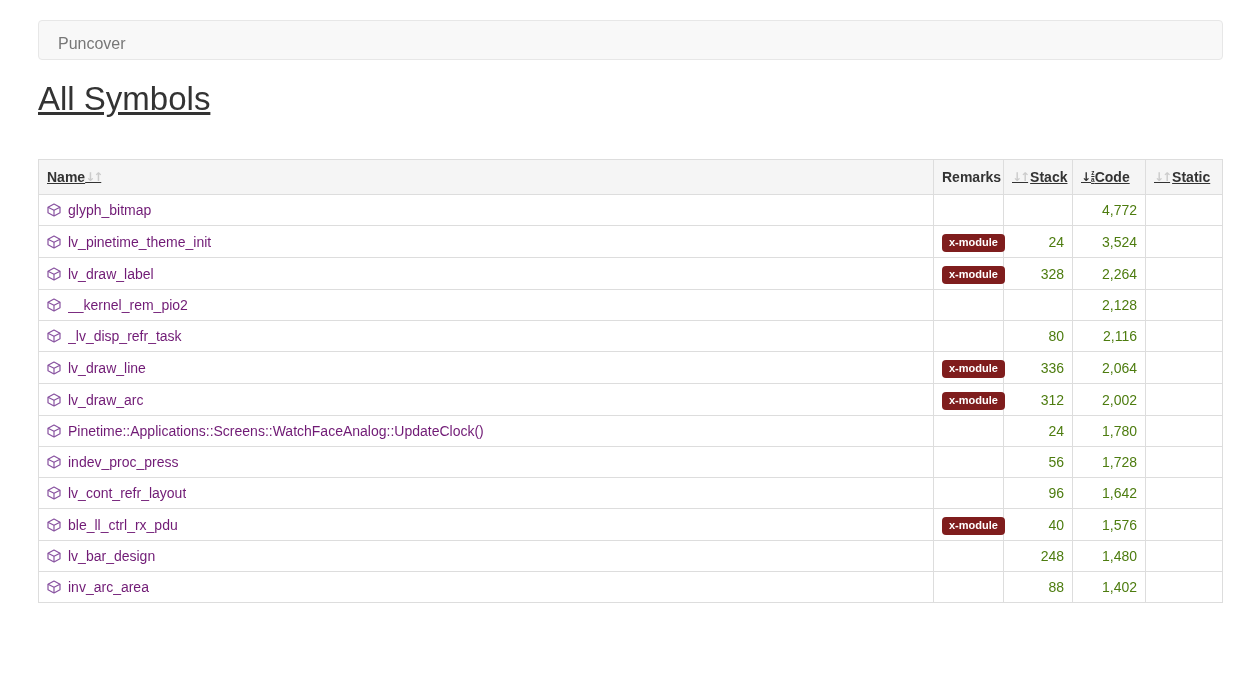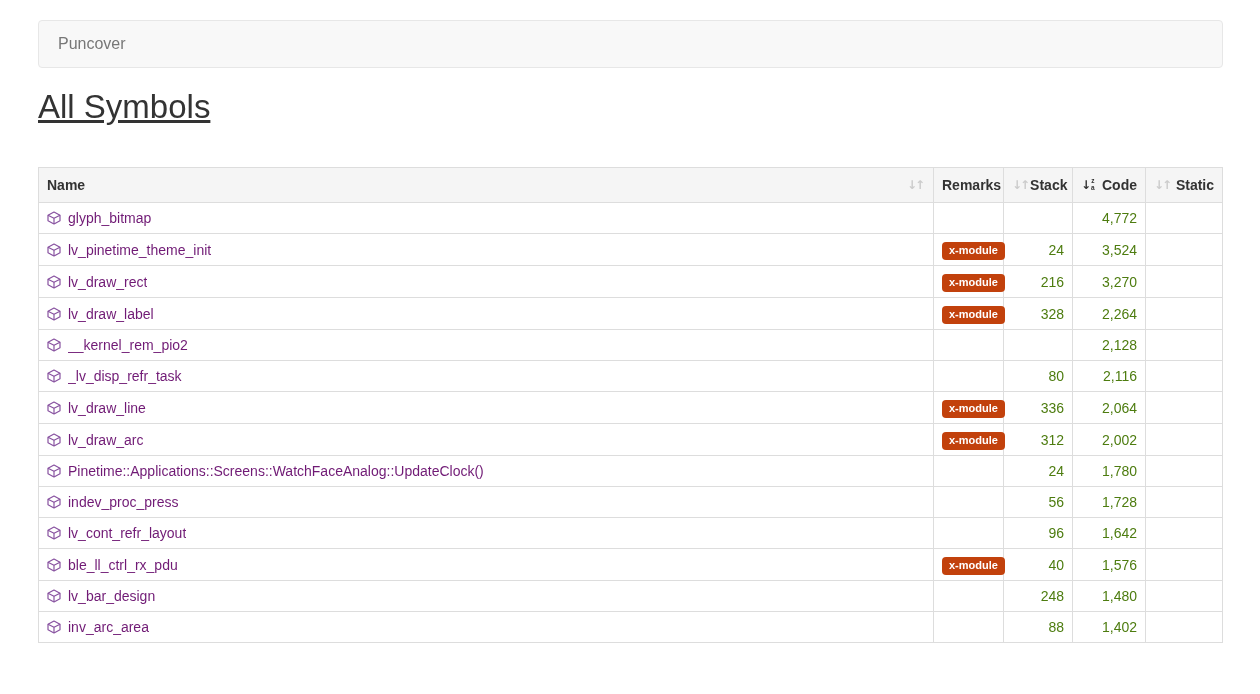--- a/index.html
+++ b/index.html
@@ -10,21 +10,21 @@
     background: #fff;
     font-family: "Liberation Sans", sans-serif;
     font-size: 14px;
     color: #333;
   }
   .container { margin: 0 37px 0 38px; }
 
   
   .navbar {
     margin-top: 20px;
-    height: 48px;
+    height: 40px;
     background: #f8f8f8;
     border: 1px solid #e7e7e7;
     border-radius: 4px;
   }
   .navbar-brand {
     display: inline-block;
     padding: 0 19px;
     line-height: 46px;
     font-size: 16px;
     color: #777;
@@ -64,22 +64,22 @@
 
   col.c-name   { width: auto;  }
   col.c-remarks{ width: 70px;  }
   col.c-stack  { width: 69px;  }
   col.c-code   { width: 73px;  }
   col.c-static { width: 77px;  }
 
   .th-flex {
     display: flex;
     align-items: center;
-    justify-content: space-between;
     cursor: pointer;
+    text-decoration: underline;
   }
   .th-center { text-align: right; padding-left: 2px; padding-right: 2px; }
 
   
   .sort-icon {
     font-family: "DejaVu Sans", sans-serif;
     font-size: 12px;
     color: #ccc;
     letter-spacing: -2px;
     flex: 0 0 auto;
@@ -114,21 +114,21 @@
     color: #701a75;
     text-decoration: none;
     white-space: nowrap;
     overflow: hidden;
     text-overflow: ellipsis;
   }
 
   td.remarks-cell { text-align: center; padding-left: 4px; padding-right: 4px; }
   .badge-xmodule {
     display: inline-block;
-    background: #c2410c;
+    background: #7f1d1d;
     color: #fff;
     font-size: 11px;
     font-weight: bold;
     line-height: 1;
     padding: 3px 7px 4px 7px;
     border-radius: 4px;
     white-space: nowrap;
   }
 </style>
 </head>
@@ -223,40 +223,20 @@
       </span>
     </td>
     <td class="remarks-cell">
       <span class="badge-xmodule">x-module</span>
     </td>
     <td class="num">24</td>
     <td class="num">3,524</td>
     <td class="num"></td>
   </tr>
 
-  <tr>
-    <td>
-      <span class="name-cell">
-        <span class="cube-icon">
-          <svg width="14" height="14" viewBox="0 0 14 14" fill="none" stroke="#8852a0" stroke-width="1.2" stroke-linejoin="round">
-            <polygon points="7,1 13,4.2 13,9.8 7,13 1,9.8 1,4.2"></polygon>
-            <polyline points="1,4.2 7,7.2 13,4.2"></polyline>
-            <line x1="7" y1="7.2" x2="7" y2="13"></line>
-          </svg>
-        </span>
-        <a class="symbol-link" href="#">lv_draw_rect</a>
-      </span>
-    </td>
-    <td class="remarks-cell">
-      <span class="badge-xmodule">x-module</span>
-    </td>
-    <td class="num">216</td>
-    <td class="num">3,270</td>
-    <td class="num"></td>
-  </tr>
 
 
   <tr>
     <td>
       <span class="name-cell">
         <span class="cube-icon">
           <svg width="14" height="14" viewBox="0 0 14 14" fill="none" stroke="#8852a0" stroke-width="1.2" stroke-linejoin="round">
             <polygon points="7,1 13,4.2 13,9.8 7,13 1,9.8 1,4.2"></polygon>
             <polyline points="1,4.2 7,7.2 13,4.2"></polyline>
             <line x1="7" y1="7.2" x2="7" y2="13"></line>

